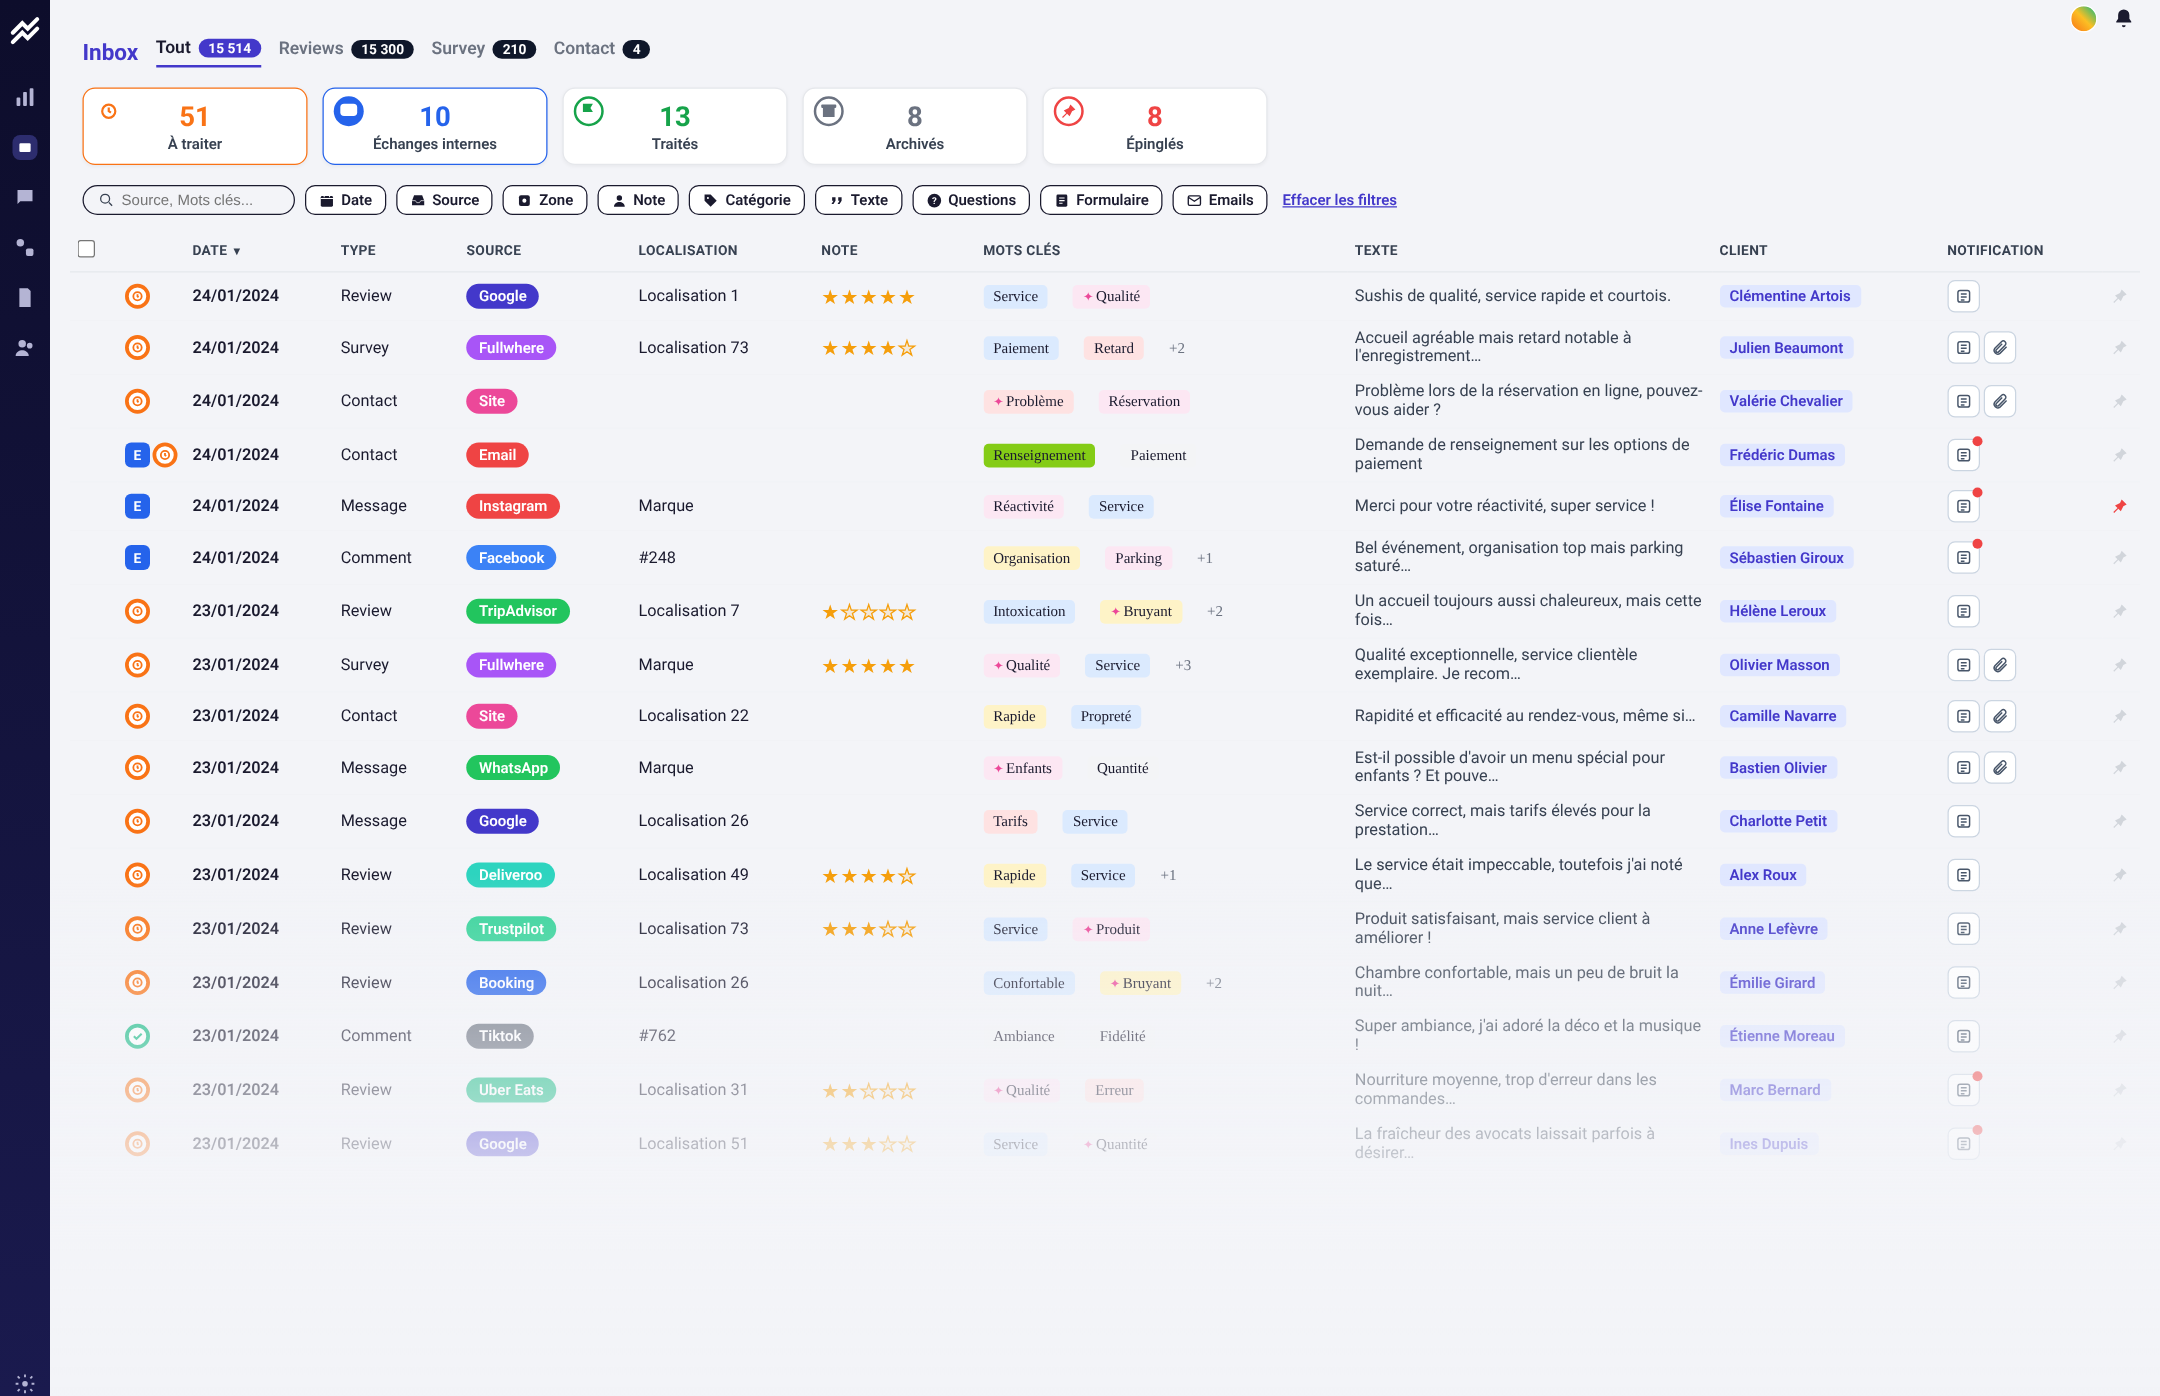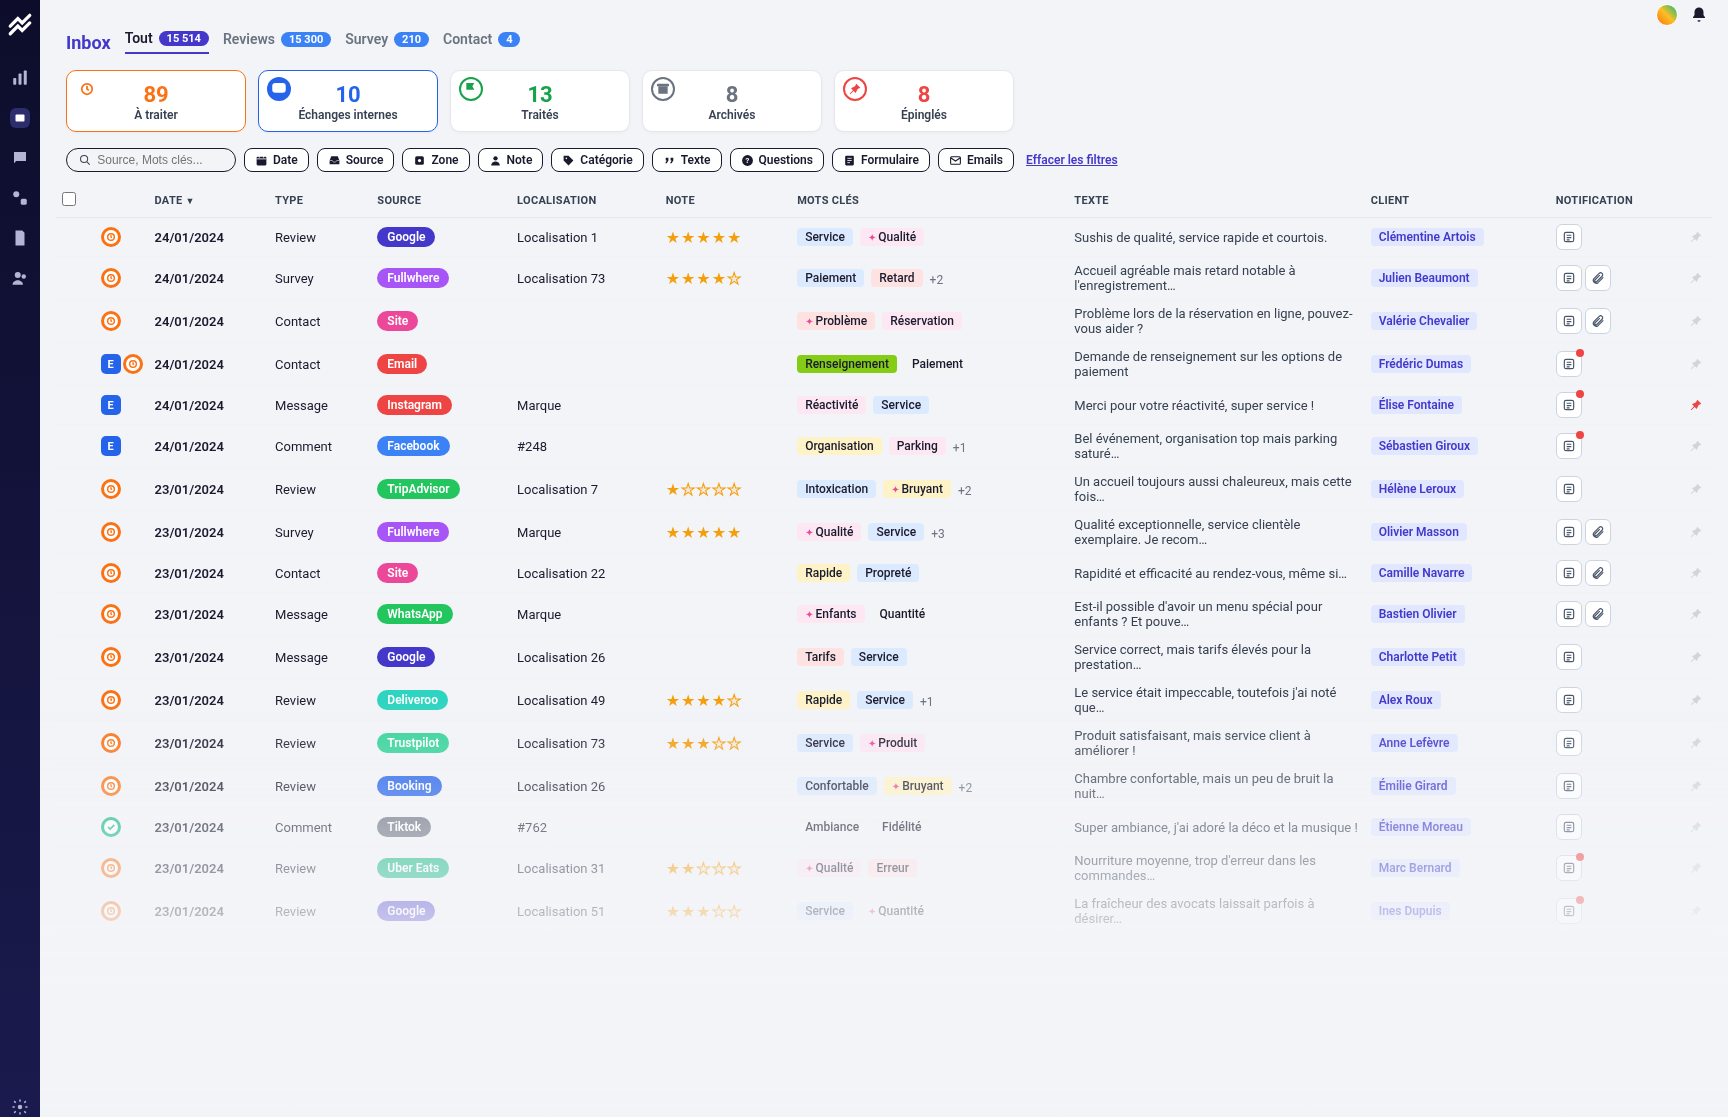--- a/index.html
+++ b/index.html
@@ -12,21 +12,21 @@
 .sidebar .spacer { flex: 1; }
 .main { flex: 1; display: flex; flex-direction: column; overflow: hidden; position: relative; }
 .topbar { height: 30px; display: flex; justify-content: flex-end; align-items: center; gap: 12px; padding-right: 20px; }
 .avatar { width: 22px; height: 22px; border-radius: 50%; background: linear-gradient(45deg,#f97316,#fbbf24,#10b981); border: 1.5px solid #fff; }
 .bell { width: 18px; height: 18px; color: #1a1a2e; }
 .header { padding: 0 26px; }
 .header-tabs { display: flex; align-items: center; gap: 14px; border-bottom: 0; }
 .inbox-title { color: #4338ca; font-size: 18px; font-weight: 700; }
 .tab { display: flex; align-items: center; gap: 6px; padding-bottom: 6px; cursor: pointer; color: #6b7280; font-weight: 600; font-size: 14px; text-align: center; }
 .tab.active { color: #1a1a2e; border-bottom: 2.5px solid #4338ca; }
-.tab .badge { background: #3b82f6; color: #fff; border-radius: 10px; padding: 1px 8px; font-size: 11px; font-weight: 700; }
+.tab .badge { background: #0f172a; color: #fff; border-radius: 10px; padding: 1px 8px; font-size: 11px; font-weight: 700; }
 .tab.active .badge { background: #4338ca; }
 .stat-cards { display: flex; gap: 12px; padding: 16px 0; }
 .stat-card { width: 180px; height: 62px; background: #fff; border: 1.5px solid #e5e7eb; border-radius: 10px; display: flex; align-items: center; gap: 12px; padding: 0 12px; position: relative; cursor: pointer; box-shadow: 0 1px 3px rgba(0,0,0,0.04); }
 .stat-card.active-orange { border-color: #f97316; }
 .stat-card.active-blue { border-color: #2563eb; }
 .stat-card .icon-wrap { width: 24px; height: 24px; position: absolute; top: 6px; left: 8px; border-radius: 50%; display:flex; align-items:center; justify-content:center; }
 .stat-card .body { flex:1; text-align: center; margin-top: 4px; }
 .stat-card .num { font-size: 22px; font-weight: 700; line-height: 1; }
 .stat-card .lab { font-size: 12px; color: #374151; font-weight: 600; margin-top: 2px; }
 .filters { display: flex; align-items: center; gap: 8px; flex-wrap: wrap; padding-bottom: 12px; }
@@ -42,21 +42,21 @@
 .status-icon { display:flex; gap:2px; }
 .ring { width: 20px; height: 20px; border-radius: 50%; border: 3px solid; display:inline-flex; align-items:center; justify-content:center; background:#fff; }
 .ring.orange { border-color: #f97316; color:#f97316; }
 .ring.green { border-color: #10b981; color:#10b981; }
 .square { width:20px; height:20px; border-radius:5px; display:inline-flex; align-items:center; justify-content:center; color:#fff; }
 .square.blue { background:#2563eb; }
 .date-cell { font-weight: 600; color:#1a1a2e; white-space: nowrap; }
 .source-pill { display: inline-block; padding: 3px 10px; border-radius: 12px; color: #fff; font-size: 12px; font-weight: 600; }
 .stars { color: #f59e0b; font-size: 16px; letter-spacing: 1px; white-space: nowrap; }
 .stars .empty { color: #f59e0b22; -webkit-text-stroke: 1px #f59e0b; }
-.keywords { display:flex; gap:7px; align-items:flex-end; flex-wrap:wrap; }
+.keywords { display:flex; gap:20px; align-items:center; flex-wrap:wrap;font-family:Liberation Serif, serif; }
 .kw { padding: 2px 8px; border-radius: 4px; font-size: 12px; font-weight: 500; white-space:nowrap; }
 .kw-more { color:#6b7280; font-size:12px; }
 .texte-cell { font-size: 12px; color: #374151; max-width: 200px; overflow:hidden; }
 .client-pill { background: #e0e7ff; color: #4338ca; padding: 2px 8px; border-radius: 4px; font-size: 12px; font-weight: 600; display:inline-block; white-space:nowrap; }
 .notif-cell { white-space:nowrap; }
 .notif-btn { display:inline-flex; align-items:center; justify-content:center; width:26px; height:26px; border:1.5px solid #cbd5e1; border-radius:6px; background:#fff; color:#475569; cursor:pointer; position:relative; }
 .notif-btn .dot { position:absolute; top:-3px; right:-3px; width:8px; height:8px; background:#ef4444; border-radius:50%; }
 .pin-cell { width:30px; text-align:center; }
 .pin-icon { color:#d1d5db; cursor:pointer; }
 .pin-icon.pinned { color:#ef4444; }
@@ -155,21 +155,21 @@
 
       <div class="stat-cards" id="stat-cards">
           <div class="stat-card active-orange">
             <div class="icon-wrap" style="color:#f97316;">
               <svg width="14" height="14" viewBox="0 0 24 24" fill="none" stroke="currentColor" stroke-width="3">
                 <circle cx="12" cy="12" r="9"></circle>
                 <path d="M12 7v5l3 2"></path>
               </svg>
             </div>
             <div class="body">
-              <div class="num" style="color:#f97316">89</div>
+              <div class="num" style="color:#f97316">51</div>
               <div class="lab">À traiter</div>
             </div>
           </div>
           <div class="stat-card active-blue">
             <div class="icon-wrap" style="background:#2563eb;color:#fff;">
               <svg width="18" height="18" viewBox="0 0 24 24" fill="currentColor">
                 <rect x="3" y="4" width="18" height="13" rx="4"></rect>
                 <path d="M8 10h8M8 13h5" stroke="#fff" stroke-width="1.5"></path>
               </svg>
             </div>

